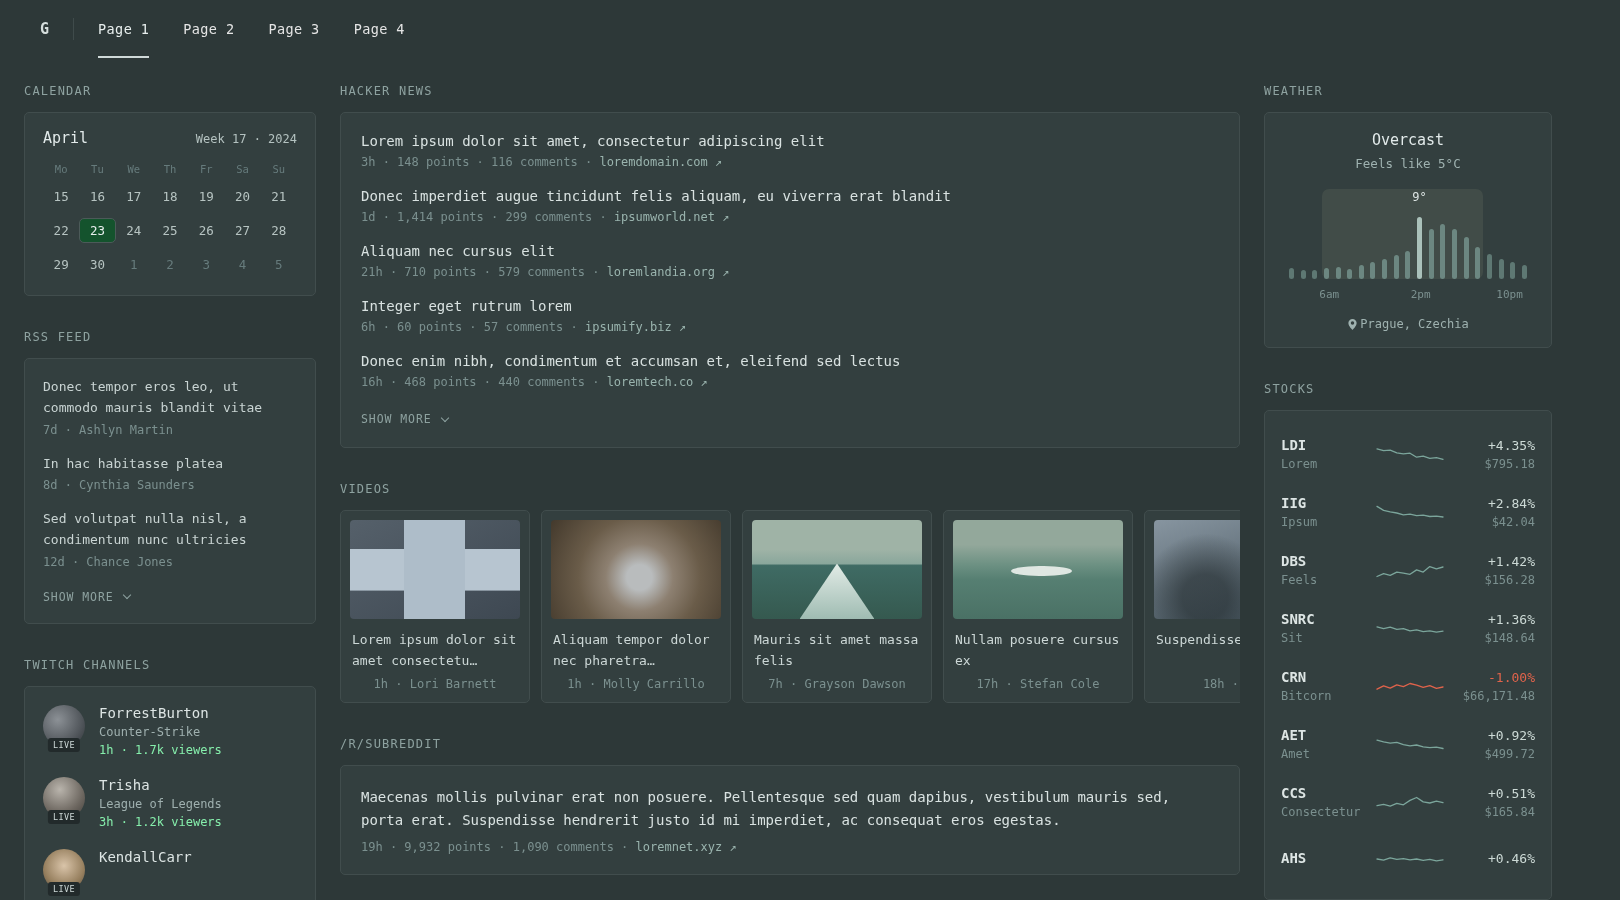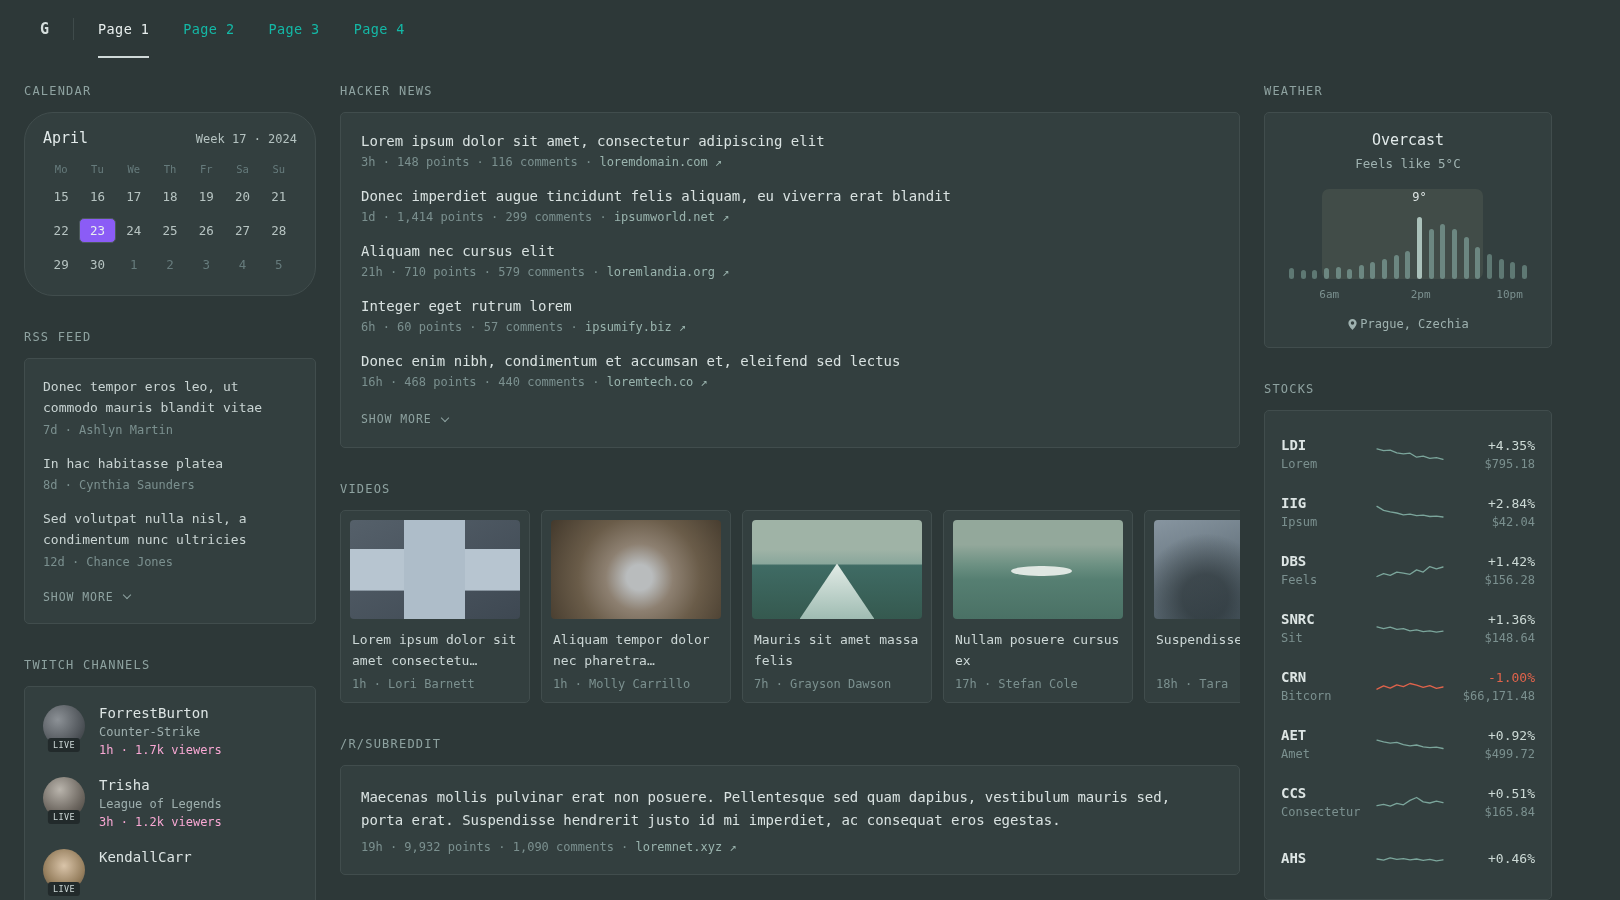--- a/index.html
+++ b/index.html
@@ -8,61 +8,61 @@
     background:#2d3838;
     color:#d5dedd;
     font-family:"DejaVu Sans Mono","Liberation Mono",monospace;
     overflow:hidden;
   }
   
   .nav{display:flex;align-items:center;height:58px;padding:0 24px 0 40px;}
   .logo{font-size:15px;font-weight:bold;color:#d5dedd;cursor:pointer;}
   .nav-divider{width:1px;height:22px;background:#3f4b4b;margin:0 24px;}
   .tabs{display:flex;gap:34px;height:100%;align-items:center;}
-  .tab{font-size:13.5px;color:#14b8a6;cursor:pointer;position:relative;height:100%;
+  .tab{font-size:13.5px;color:#e5e5e5;cursor:pointer;position:relative;height:100%;
        display:flex;align-items:center;letter-spacing:.03em;}
   .tab.active{color:#e8efee;}
   .tab.active::after{content:"";position:absolute;left:0;right:0;bottom:0;height:2px;background:#cfd9d8;}
   
   .content{display:grid;grid-template-columns:292px 900px 288px;gap:24px;
            padding:26px 0 0 24px;align-items:start;}
   .section-title{font-size:12px;letter-spacing:.1em;color:#8ea2a0;font-weight:normal;margin-bottom:14px;}
   .card{background:#333f3f;border:1px solid #414d4d;border-radius:5px;}
   .widget{margin-bottom:34px;}
   
-  .cal-card{padding:16px 18px 18px;border-radius:29px;}
+  .cal-card{padding:16px 18px 18px;}
   .cal-head{display:flex;justify-content:space-between;align-items:baseline;margin-bottom:16px;}
   .cal-month{font-size:15px;color:#e2eaea;}
   .cal-week{font-size:12px;color:#b4c2c0;}
   .cal-grid{display:grid;grid-template-columns:repeat(7,1fr);row-gap:9px;text-align:center;}
   .cal-dow{font-size:10.5px;color:#667b7c;}
   .cal-day{font-size:12.5px;color:#b7c4c2;height:25px;line-height:25px;}
   .cal-day.dim{color:#667b7c;}
-  .cal-day.selected{background:#8b5cf6;border:1px solid #4c5a59;border-radius:5px;color:#e8efee;line-height:23px;text-align:center;}
+  .cal-day.selected{background:#14532d;border:1px solid #4c5a59;border-radius:5px;color:#e8efee;line-height:23px;text-align:center;}
   
   .feed-card{padding:18px;}
   .feed-item{margin-bottom:17px;cursor:pointer;}
   .feed-title{font-size:13px;line-height:1.6;color:#c9d4d3;}
   .feed-meta{font-size:12px;color:#7b908f;margin-top:4px;}
   .show-more{font-size:11.5px;letter-spacing:.08em;color:#8ea2a0;display:inline-flex;
              align-items:center;gap:10px;cursor:pointer;margin-top:2px;}
   .chev{width:6px;height:6px;border-right:1.4px solid currentColor;border-bottom:1.4px solid currentColor;
         transform:rotate(45deg);margin-top:-3px;}
   
   .twitch-card{padding:18px;}
   .tw-row{display:flex;gap:14px;margin-bottom:20px;align-items:flex-start;cursor:pointer;}
   .tw-avatar{position:relative;width:42px;height:42px;border-radius:50%;flex:none;}
   .av-1{background:radial-gradient(circle at 35% 35%,#8c9196,#4a4f54 70%,#2e3336);}
   .av-2{background:radial-gradient(circle at 40% 30%,#b9b4ac,#6d6760 60%,#3f3c38);}
   .av-3{background:radial-gradient(circle at 50% 40%,#d9c4a9,#97805f 60%,#55483a);}
   .tw-badge{position:absolute;left:50%;bottom:-5px;transform:translateX(-50%);background:#222a2b;
             border-radius:3px;font-size:8.5px;padding:2px 5px;color:#cdd8d7;letter-spacing:.05em;}
   .tw-name{font-size:14px;color:#dde5e4;}
   .tw-game{font-size:12px;color:#9fb0af;margin-top:4px;}
-  .tw-meta{font-size:12px;color:#f9a8d4;margin-top:4px;}
+  .tw-meta{font-size:12px;color:#86efac;margin-top:4px;}
   
   .hn-card{padding:20px;}
   .hn-item{margin-bottom:19px;}
   .hn-title{font-size:14px;color:#d9e2e1;cursor:pointer;}
   .hn-meta{font-size:12px;color:#7b908f;margin-top:6px;}
   .meta-domain{color:#9ab4ae;cursor:pointer;}
   
   .video-row{display:flex;gap:11px;overflow:hidden;}
   .video-card{flex:0 0 190px;padding:9px;cursor:pointer;}
   .video-thumb{height:99px;border-radius:4px;position:relative;overflow:hidden;}
@@ -74,21 +74,21 @@
   .thumb-3{background:linear-gradient(180deg,#9fb3a6 0 30%,#8aa79c 44%,#3f6b64 46%,#35594f 100%);}
   .thumb-3::after{content:"";position:absolute;left:28%;right:28%;top:44%;bottom:0;
     background:linear-gradient(180deg,#e2ebe6,#9fbcb2);clip-path:polygon(50% 0,100% 100%,0 100%);}
   .thumb-4{background:linear-gradient(180deg,#93a89b 0 25%,#6d9183 45%,#567f72 60%,#4a7165 100%);}
   .thumb-4::after{content:"";position:absolute;left:34%;top:46%;width:36%;height:11%;
     background:#dfe7e2;border-radius:50%;}
   .thumb-5{background:
     radial-gradient(circle at 30% 78%,rgba(28,36,38,.55) 0 16%,rgba(28,36,38,0) 45%),
     linear-gradient(160deg,#8795a0 0%,#66747e 45%,#465660 100%);}
   .video-title{font-size:13px;line-height:1.6;color:#ccd7d6;margin-top:11px;height:42px;overflow:hidden;padding:0 2px;}
-  .video-meta{font-size:12px;color:#7b908f;margin:5px 2px 2px;}
+  .video-meta{font-size:12px;color:#7b908f;margin:5px 2px 2px;text-align:center;}
   
   .sub-card{padding:20px;}
   .sub-title{font-size:14px;line-height:1.65;color:#d9e2e1;cursor:pointer;}
   .sub-meta{font-size:12px;color:#7b908f;margin-top:8px;}
   
   .weather-card{padding:18px 16px 16px;text-align:center;}
   .w-cond{font-size:15px;color:#e2eaea;}
   .w-feels{font-size:12.5px;color:#9fb2b0;margin-top:7px;}
   .w-chart{position:relative;height:90px;margin:18px 6px 0;}
   .w-band{position:absolute;top:0;bottom:0;background:rgba(206,215,166,.09);border-radius:7px;}

